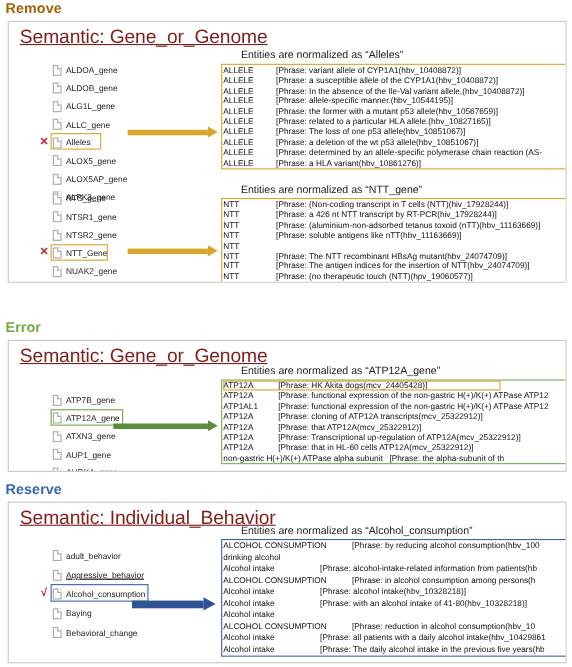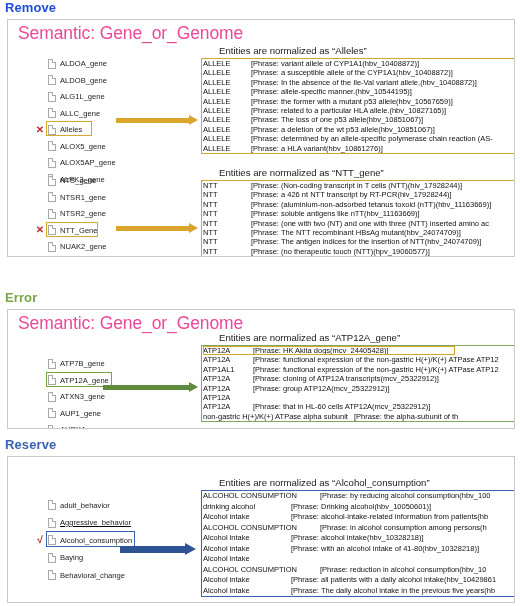--- a/index.html
+++ b/index.html
@@ -14,39 +14,40 @@
 
   .section { position: absolute; left: 0; width: 520px; }
 
   .section-label {
     font-size: 13px;
     font-weight: bold;
     letter-spacing: .1px;
     padding-left: 5px;
     line-height: 16px;
   }
-  .label-remove  { color: #1d4ed8; }
+  .label-remove  { color: #a16207; }
   .label-error   { color: #76a845; }
   .label-reserve { color: #3a62b0; }
 
   .panel {
     position: relative;
     margin: 3px 5px 0 7px;
     border: 1px solid #c9c9c9;
     background: #fff;
     overflow: hidden;
   }
 
   .semantic-title {
     font-family: "Liberation Sans", sans-serif;
     font-size: 17.5px;
-    color: #ec4899;
+    color: #7f1d1d;
     padding: 3px 0 0 10px;
     white-space: nowrap;
     letter-spacing: -0.1px;
+    text-decoration: underline;
   }
 
   
   .tree { position: absolute; }
   .tree-item {
     display: flex;
     align-items: center;
     height: 15px;
     margin-bottom: 1.5px;
     position: relative;
@@ -303,21 +304,20 @@
           <div class="ent-row">
               <span class="ent-type" style="width:48px;">NTT</span>
               <span class="ent-phrase">[Phrase: (aluminium-non-adsorbed tetanus toxoid (nTT)(hbv_11163669)]</span>
             </div>
           <div class="ent-row">
               <span class="ent-type" style="width:48px;">NTT</span>
               <span class="ent-phrase">[Phrase: soluble antigens like nTT(hbv_11163669)]</span>
             </div>
           <div class="ent-row">
               <span class="ent-type" style="width:48px;">NTT</span>
-              <span class="ent-phrase">[Phrase: (one with two (NT) and one with three (NTT) inserted amino ac</span>
             </div>
           <div class="ent-row">
               <span class="ent-type" style="width:48px;">NTT</span>
               <span class="ent-phrase">[Phrase: The NTT recombinant HBsAg mutant(hbv_24074709)]</span>
             </div>
           <div class="ent-row">
               <span class="ent-type" style="width:48px;">NTT</span>
               <span class="ent-phrase">[Phrase: The antigen indices for the insertion of NTT(hbv_24074709)]</span>
             </div>
           <div class="ent-row">
@@ -390,41 +390,43 @@
           <div class="ent-row">
               <span class="ent-type" style="width:50px;">ATP1AL1</span>
               <span class="ent-phrase">[Phrase: functional expression of the non-gastric H(+)/K(+) ATPase ATP12</span>
             </div>
           <div class="ent-row">
               <span class="ent-type" style="width:50px;">ATP12A</span>
               <span class="ent-phrase">[Phrase: cloning of ATP12A transcripts(mcv_25322912)]</span>
             </div>
           <div class="ent-row">
               <span class="ent-type" style="width:50px;">ATP12A</span>
-              <span class="ent-phrase">[Phrase: group ATP12A(mcv_25322912)]</span>
+              <span class="ent-phrase">[Phrase: that ATP12A(mcv_25322912)]</span>
             </div>
           <div class="ent-row">
               <span class="ent-type" style="width:50px;">ATP12A</span>
+              <span class="ent-phrase">[Phrase: Transcriptional up-regulation of ATP12A(mcv_25322912)]</span>
             </div>
           <div class="ent-row">
               <span class="ent-type" style="width:50px;">ATP12A</span>
               <span class="ent-phrase">[Phrase: that in HL-60 cells ATP12A(mcv_25322912)]</span>
             </div>
           <div class="ent-row">
               <span class="ent-type" style="width:151px;">non-gastric H(+)/K(+) ATPase alpha subunit</span>
               <span class="ent-phrase">[Phrase: the alpha-subunit of th</span>
             </div>
         </div>
       </div>
     </div>
   </div>
 
   <div class="section" style="top:437px;">
     <div class="section-label label-reserve">Reserve</div>
     <div class="panel" style="height:147px;">
+      <div class="semantic-title">Semantic: Individual_Behavior</div>
 
       <div class="tree" style="left:26px; top:40px;">
         <div class="tree-item" style="height:16px;">
           <span class="mark mark-v"></span>
           <span class="doc-icon"></span>
           <span class="tree-label">adult_behavior</span>
         </div>
         <div class="tree-item" style="height:16px;text-decoration:underline;">
           <span class="mark mark-v"></span>
           <span class="doc-icon"></span>
@@ -464,21 +466,20 @@
 
       <div class="ent-block" style="left:193px; top:20px; width:325px;">
         <div class="ent-head">Entities are normalized as “Alcohol_consumption”</div>
         <div class="ent-table blue">
           <div class="ent-row" style="line-height:10.5px;">
               <span class="ent-type" style="width:117px;">ALCOHOL CONSUMPTION</span>
               <span class="ent-phrase">[Phrase: by reducing alcohol consumption(hbv_100</span>
             </div>
           <div class="ent-row" style="line-height:10.5px;">
               <span class="ent-type" style="width:88px;">drinking alcohol</span>
-              <span class="ent-phrase">[Phrase: Drinking alcohol(hbv_10050601)]</span>
             </div>
           <div class="ent-row" style="line-height:10.5px;">
               <span class="ent-type" style="width:88px;">Alcohol intake</span>
               <span class="ent-phrase">[Phrase: alcohol-intake-related information from patients(hb</span>
             </div>
           <div class="ent-row" style="line-height:10.5px;">
               <span class="ent-type" style="width:117px;">ALCOHOL CONSUMPTION</span>
               <span class="ent-phrase">[Phrase: in alcohol consumption among persons(h</span>
             </div>
           <div class="ent-row" style="line-height:10.5px;">

